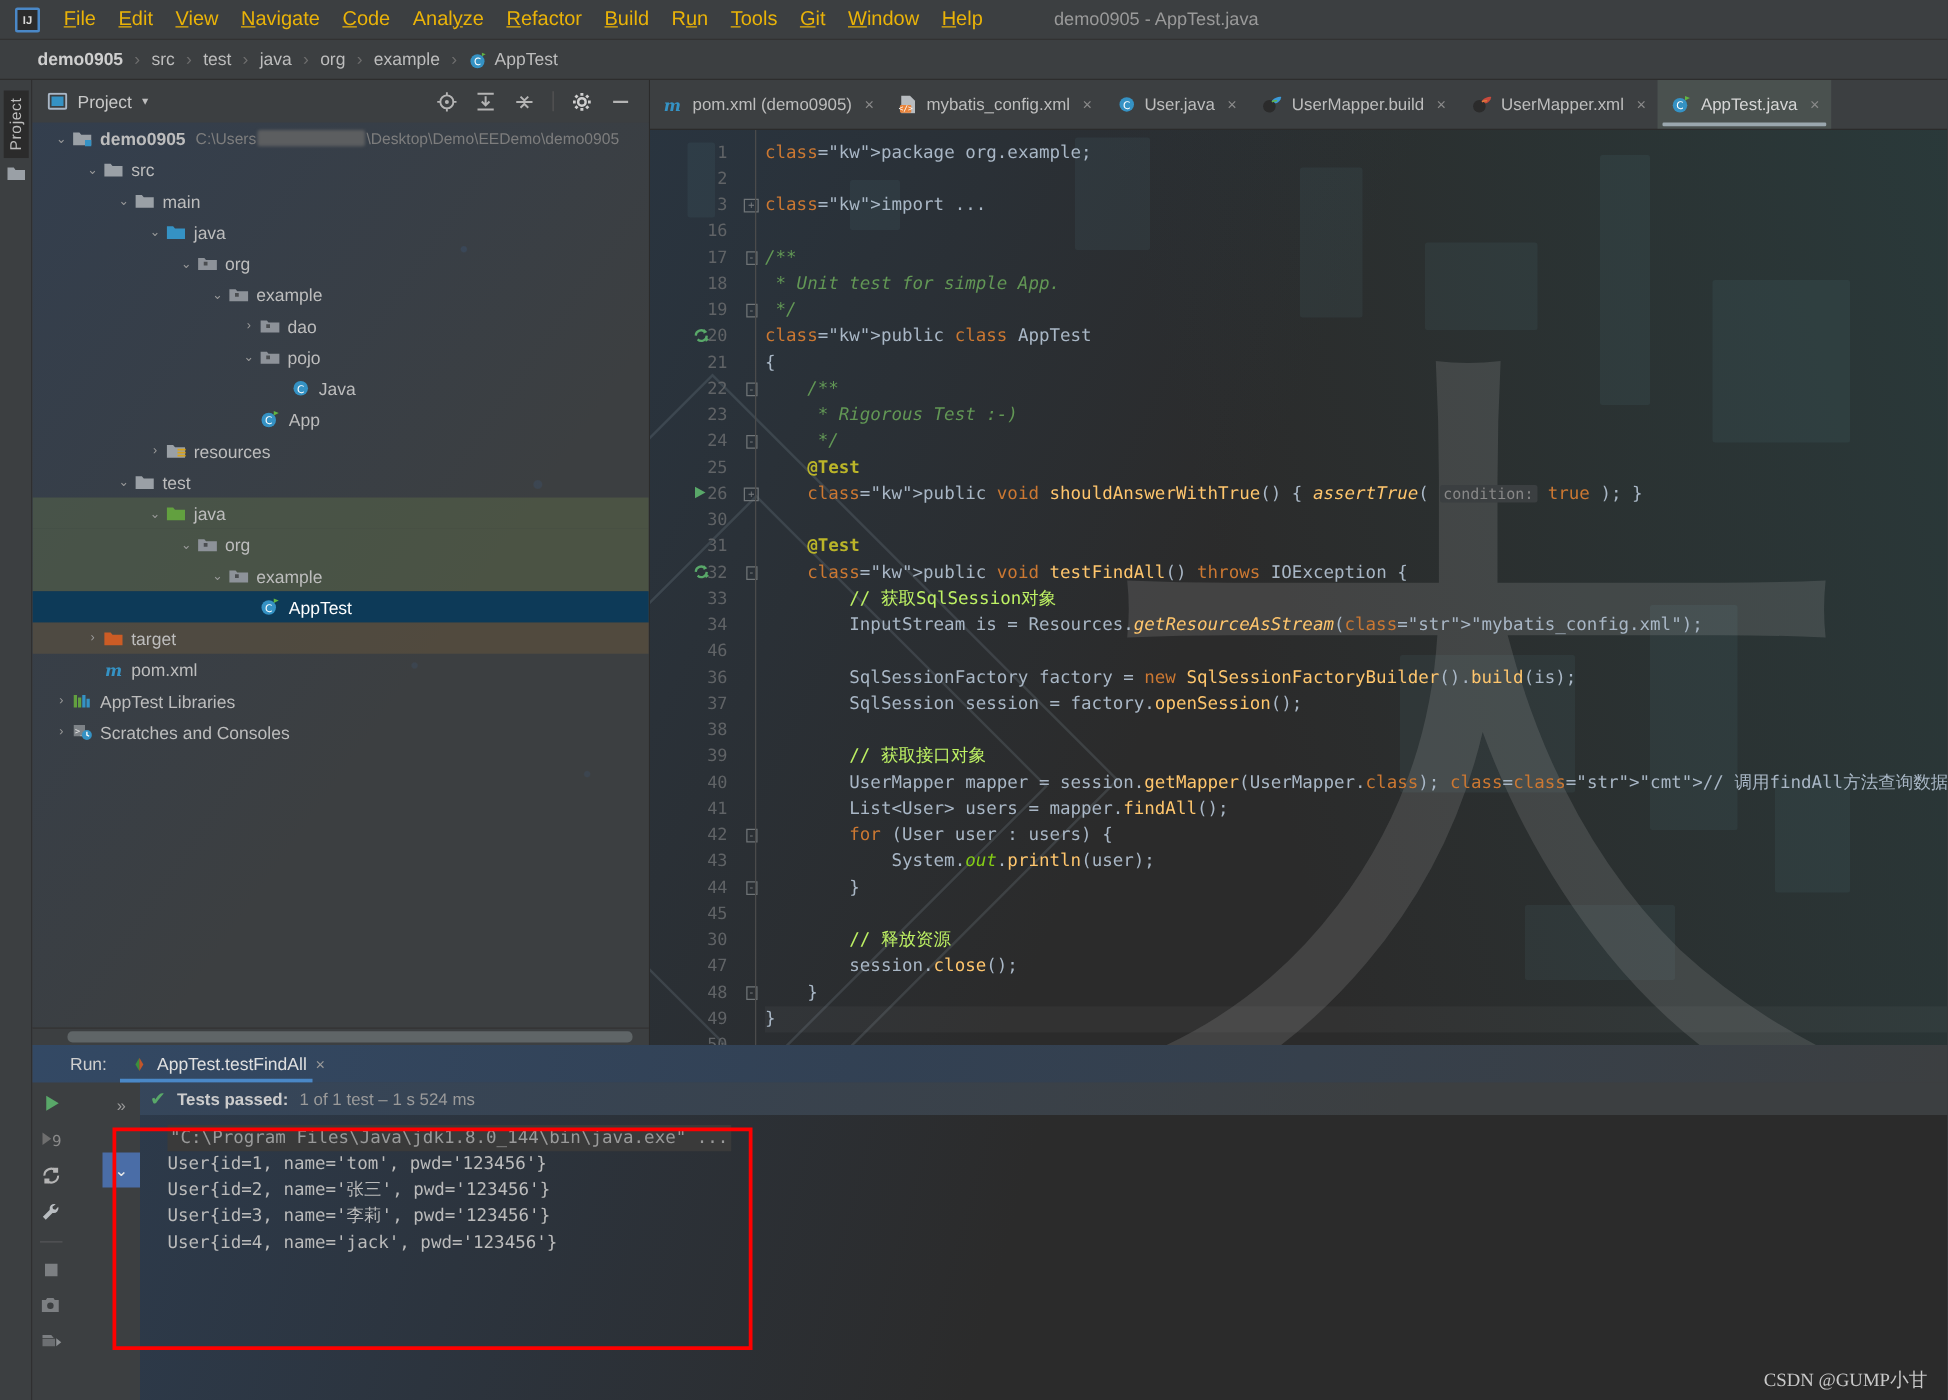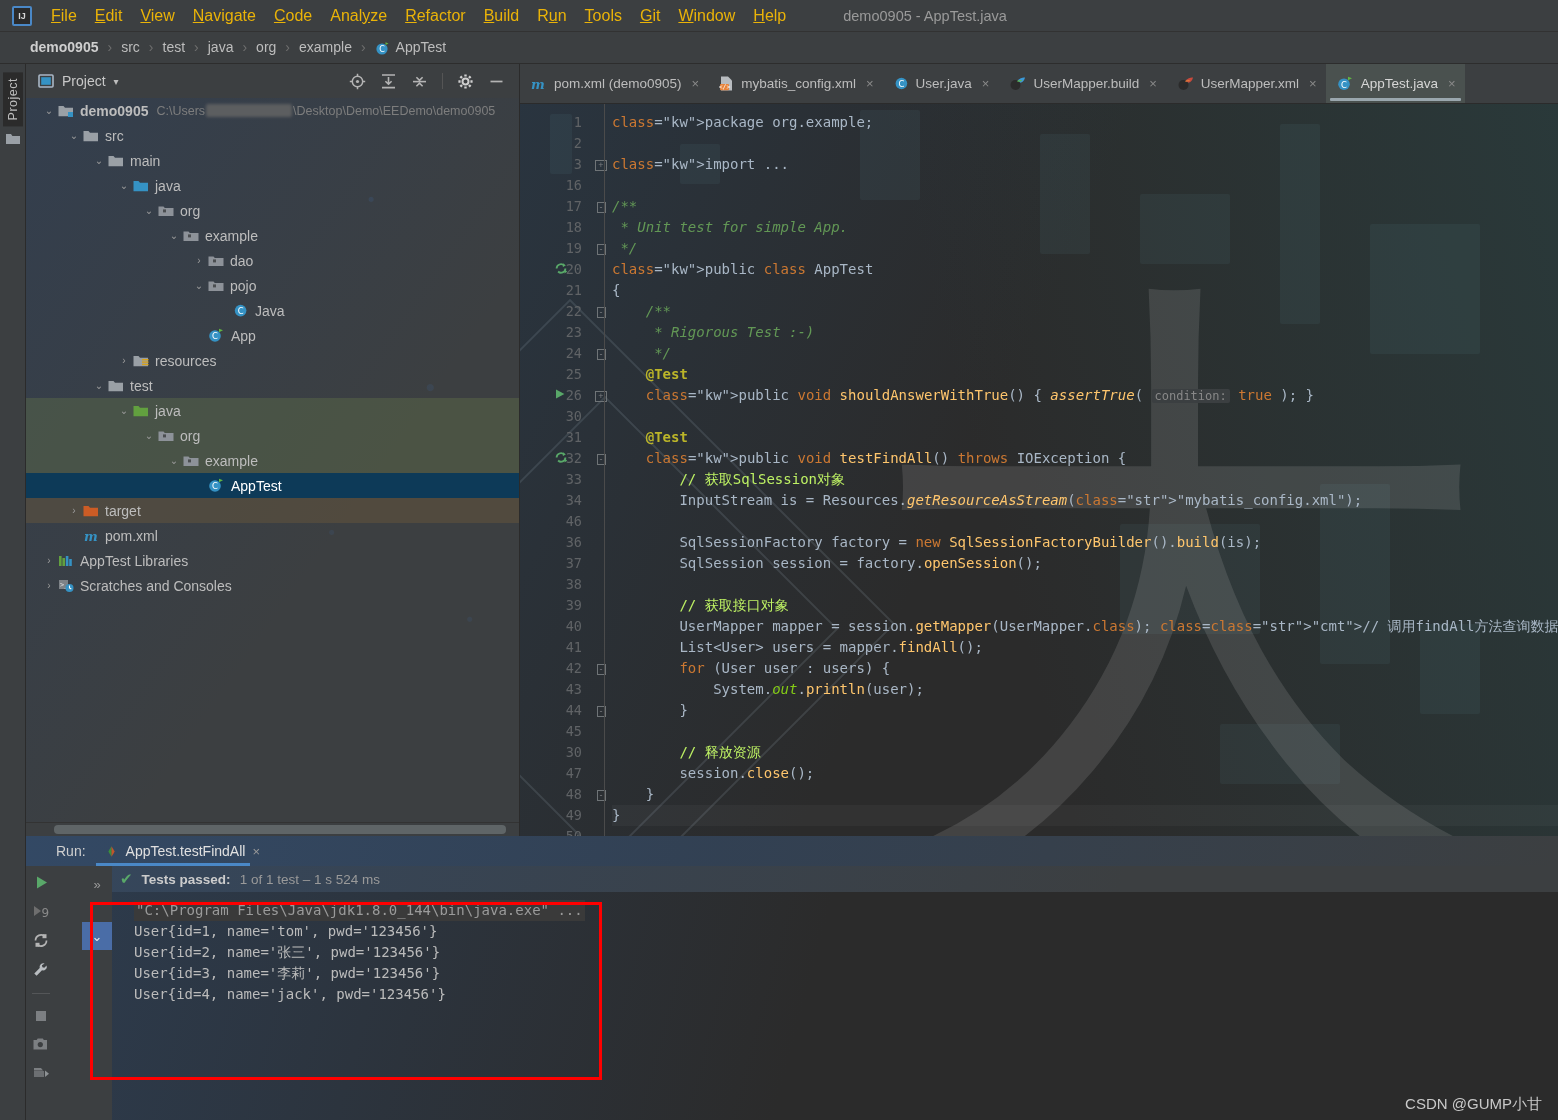--- a/index.html
+++ b/index.html
@@ -211,21 +211,21 @@
     height:26px;flex:0 0 26px;display:flex;align-items:center;gap:9px;padding-left:86px;
     color:#cccccc;font-size:13.5px;
     background-image:linear-gradient(100deg, rgba(48,76,112,.55) 0%, rgba(60,63,65,.15) 70%);
   }
   .status-line .sub{color:#9a9a9a;}
   .redbox{
     position:absolute; border:3px solid #f00; pointer-events:none; z-index:40;
   }
   .watermark{
     position:absolute; right:16px; bottom:6px; color:#c9c9c9; font-size:15px;
-    z-index:50; font-family:Liberation Sans, sans-serif;
+    z-index:50; font-family:Liberation Serif, serif;
   }
   svg{display:block;}
 </style>
 </head>
 <body>
 
 <div class="app">
 
   <div class="menubar">
     <div class="ij-logo"></div>

